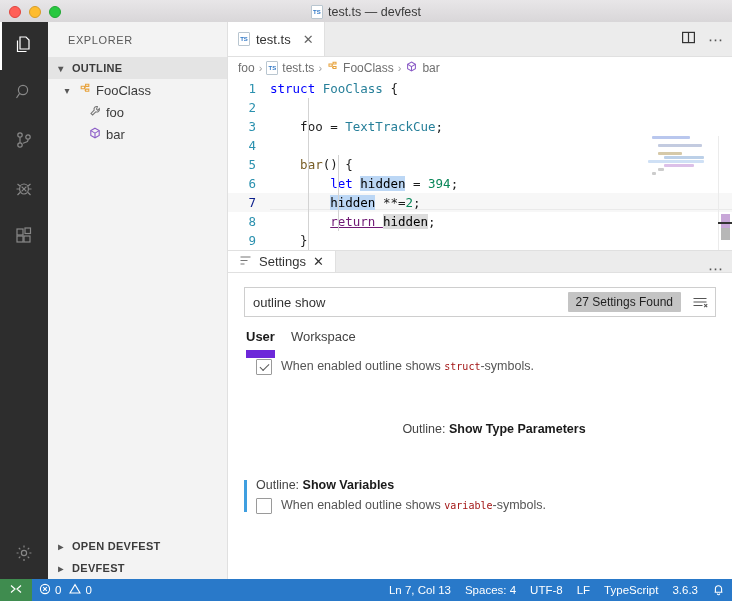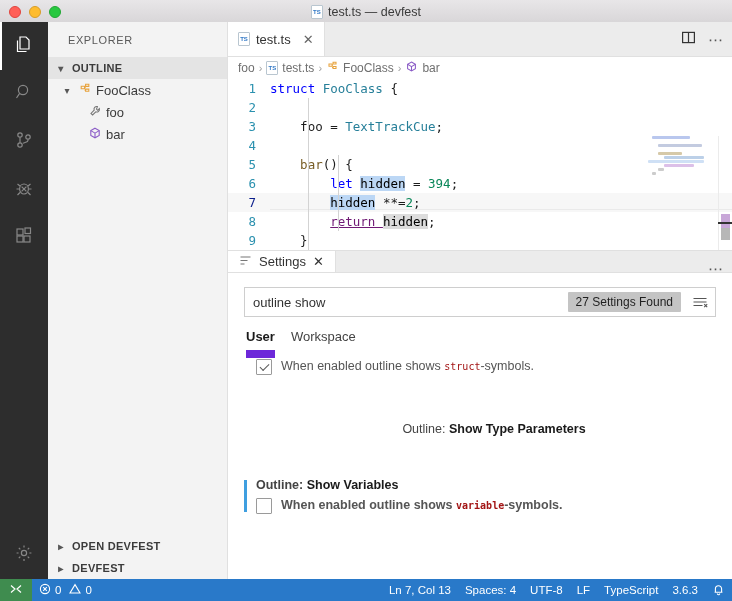--- a/index.html
+++ b/index.html
@@ -442,21 +442,21 @@
           </span>
         </div>
       </div>
 
       <div class="setting-item" style="margin-top:44px;text-align:center;">
         <div class="setting-title">
           <span>Outline: </span><b>Show Type Parameters</b>
         </div>
       </div>
 
-      <div class="setting-item modified" style="margin-top:42px;font-weight:bold;">
+      <div class="setting-item modified" style="margin-top:42px;">
         <div class="setting-title">
           <span>Outline: </span><b>Show Variables</b>
         </div>
         <div class="setting-row">
           <span class="cbx"></span>
           <span class="setting-desc">
             <span>When enabled outline shows </span><code>variable</code><span>-symbols.</span>
           </span>
         </div>
       </div>

